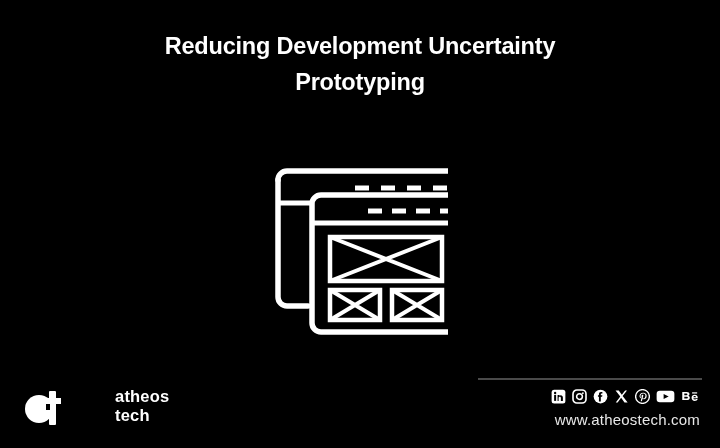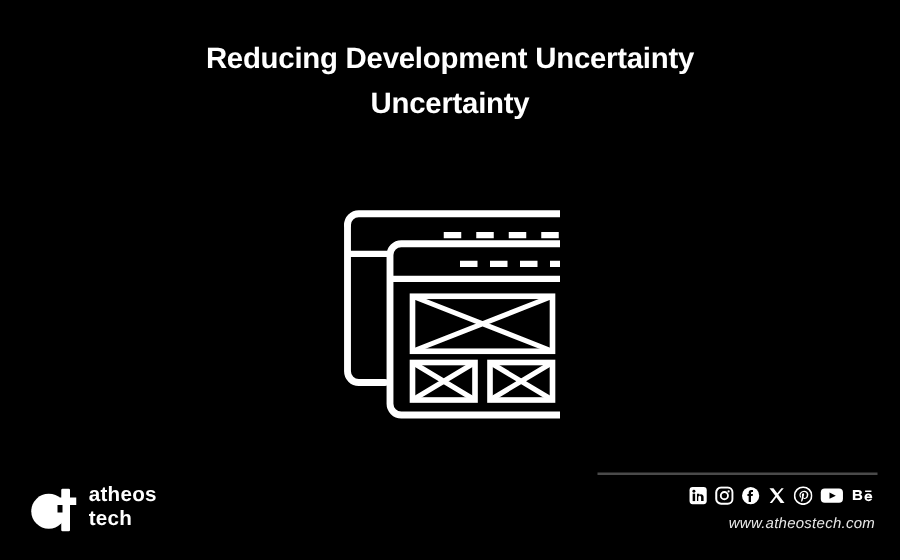--- a/index.html
+++ b/index.html
@@ -59,20 +59,21 @@
   #logo-mark {
     width: 42px;
     height: 42px;
     flex: 0 0 auto;
   }
   #logo-wordmark {
     display: flex;
     flex-direction: column;
     justify-content: center;
     line-height: 1;
+    margin-left: 44px;
   }
   .wordmark-line {
     color: #ffffff;
     font-size: 16.5px;
     font-weight: bold;
     letter-spacing: 0.2px;
     line-height: 19px;
   }
 
   
@@ -102,34 +103,33 @@
     width: 15px;
     height: 15px;
     display: block;
     flex: 0 0 auto;
   }
   .social-icon.wide {
     width: 19px;
   }
   #website-url {
     color: #e8e8e8;
-    font-size: 12px;
+    font-size: 15px;
     letter-spacing: 0.2px;
     padding-right: 2px;
-    font-style: italic;
   }
 </style>
 </head>
 <body>
 
 <div id="slide">
 
   <div id="title-block">
     <span class="title-line">Reducing Development Uncertainty</span>
-    <span class="title-line">Uncertainty</span>
+    <span class="title-line">Prototyping</span>
   </div>
 
   <div id="illustration">
     <svg width="180" height="172" viewBox="0 0 180 172" fill="none">
 
       <path d="M10 14 a9 9 0 0 1 9 -9 H184 a9 9 0 0 1 9 9 V131" stroke="#ffffff" stroke-width="5.5" stroke-linecap="round" fill="none"></path>
       <path d="M10 14 V131 a9 9 0 0 0 9 9 H40" stroke="#ffffff" stroke-width="5.5" stroke-linecap="round" fill="none"></path>
 
       <path d="M10 37 H48" stroke="#ffffff" stroke-width="5" stroke-linecap="butt"></path>
 

